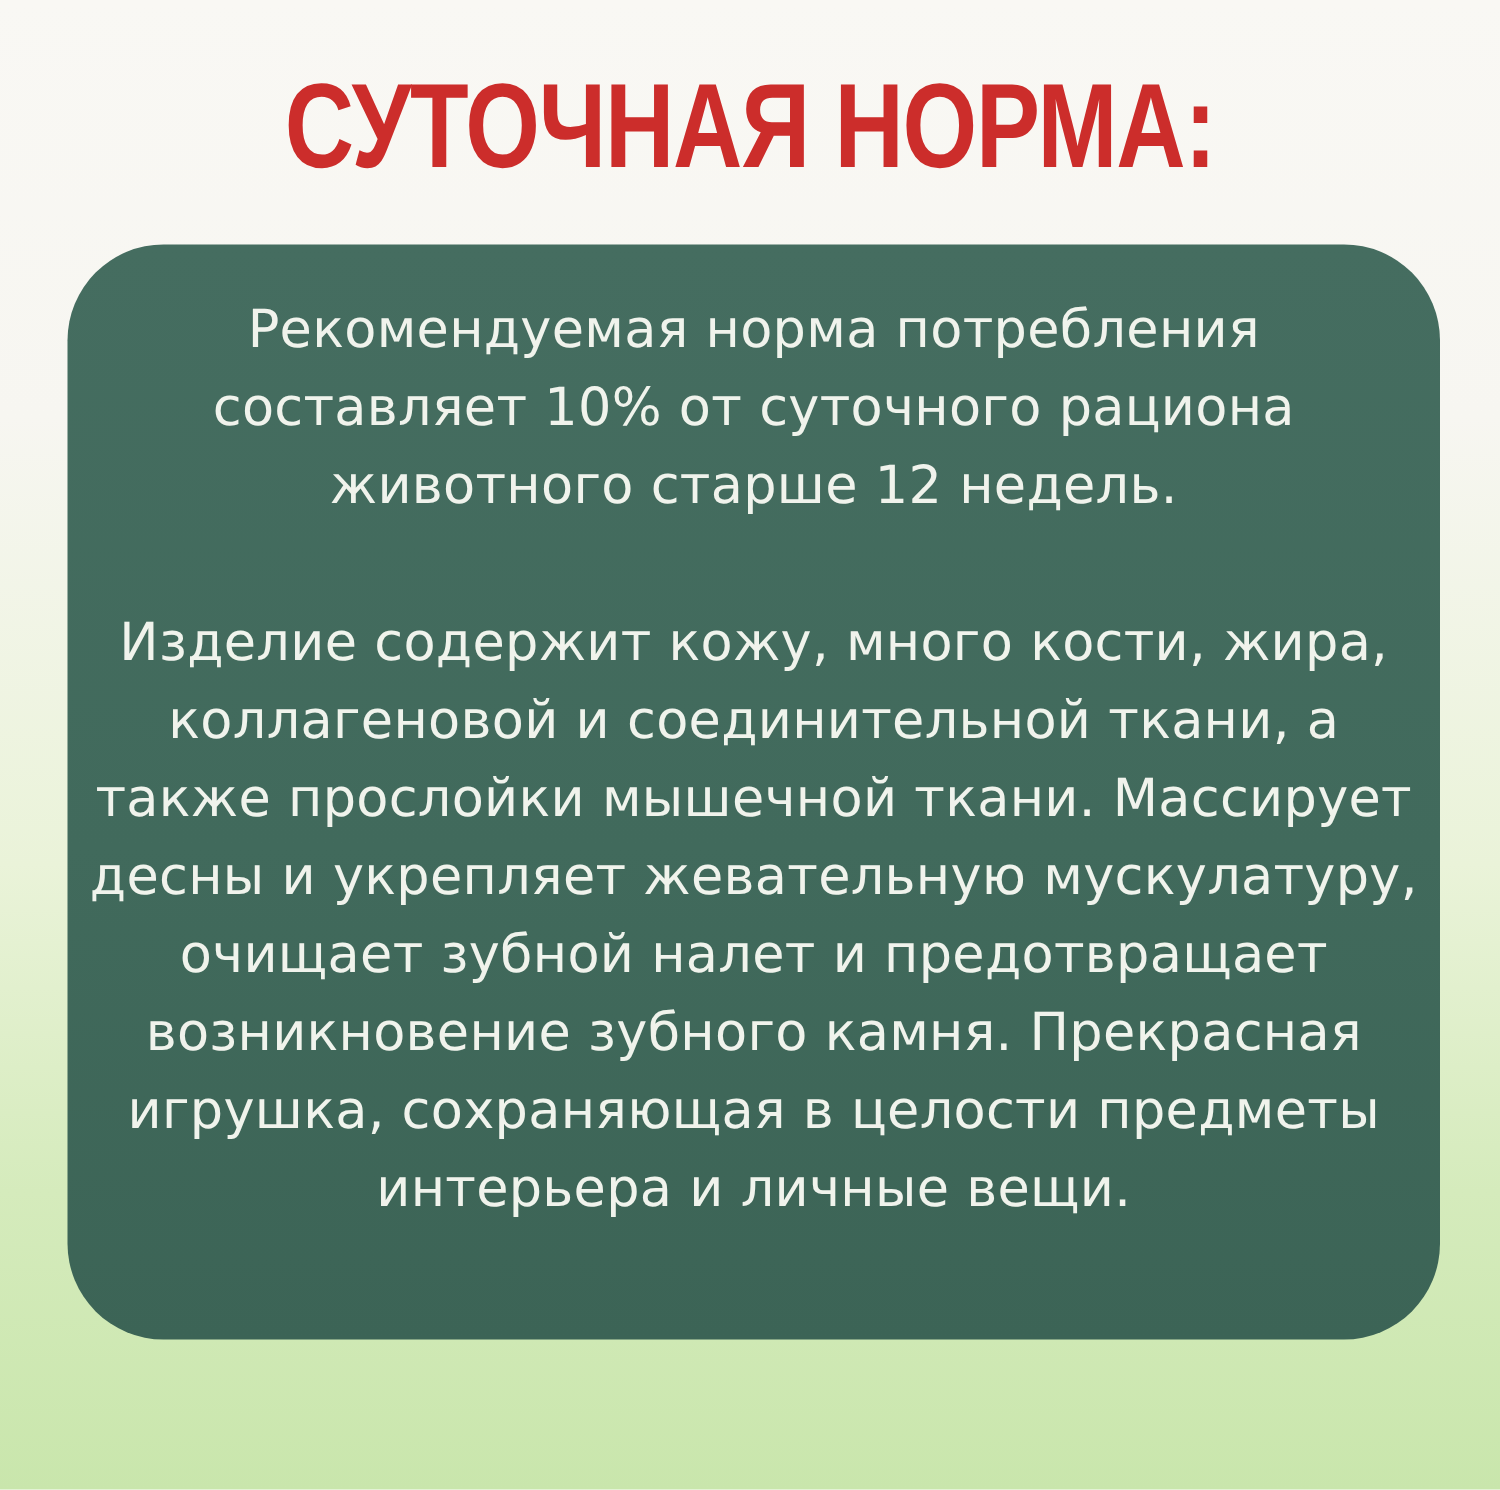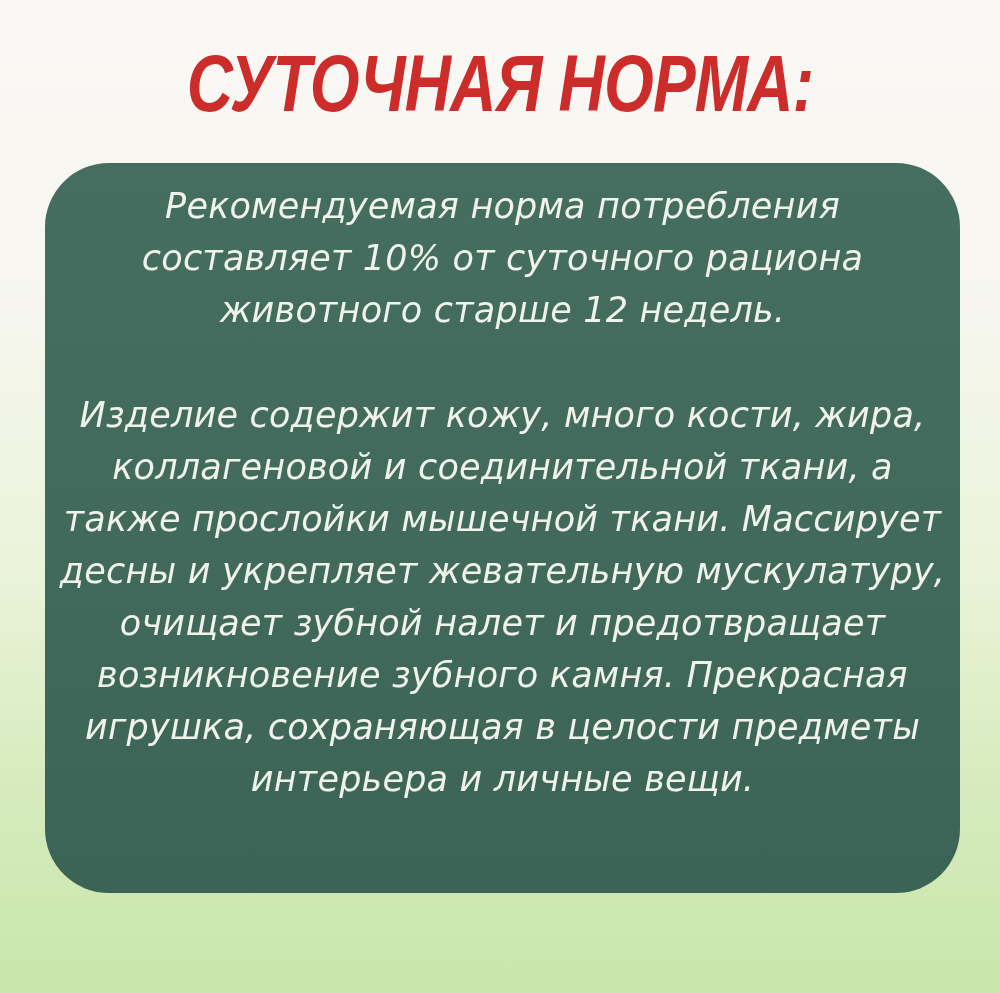--- a/index.html
+++ b/index.html
@@ -15,21 +15,20 @@
       #f9f8f4 0%,
       #f7f6f1 28%,
       #eaf3d9 58%,
       #d5ebbc 80%,
       #c9e6ac 100%);
   }
   .page {
     position: relative;
     width: 1000px;
     height: 855px;
-    font-style: italic;
   }
   .title {
     position: absolute;
     top: 38px;
     left: 0;
     width: 1000px;
     margin: 0;
     text-align: center;
     font-family: "Liberation Sans", sans-serif;
     font-weight: 700;
@@ -42,21 +41,21 @@
   }
   .card {
     position: absolute;
     left: 45px;
     top: 163px;
     width: 915px;
     height: 730px;
     border-radius: 64px;
     background: linear-gradient(180deg, #456d60 0%, #416a5c 55%, #3c6456 100%);
     box-sizing: border-box;
-    padding-top: 17px;
+    padding-top: 31px;
     color: #f0f3ec;
     text-align: center;
   }
   .card p {
     margin: 0 auto;
     font-size: 35px;
     line-height: 52px;
     letter-spacing: 0.2px;
   }
   .para-1 {

